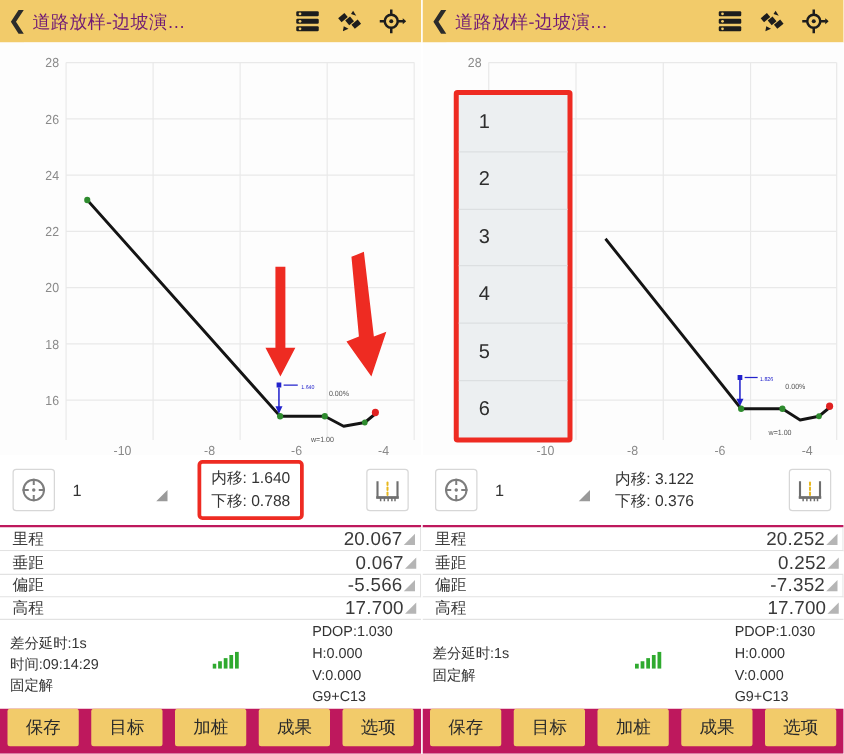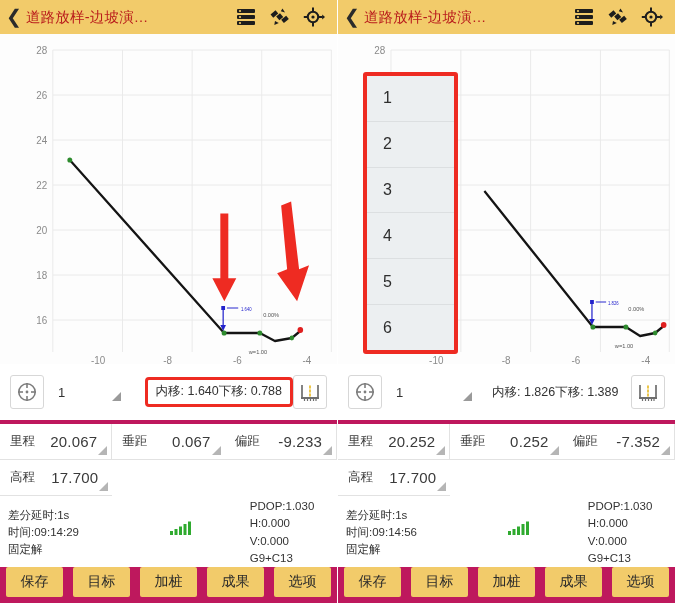--- a/index.html
+++ b/index.html
@@ -15,21 +15,21 @@
 
   
   .titlebar {
     height: 34px; background: #f2cb6a; display: flex; align-items: center;
     padding: 0 6px 0 4px; flex: 0 0 34px; position: relative;
   }
   .back-chevron {
     font-size: 19px; color: #2b2b2b; line-height: 1; padding: 0 4px 2px 2px; font-weight: 500;
   }
   .title-text {
-    font-size: 14.5px; color: #b91c1c; white-space: nowrap; letter-spacing: .2px;
+    font-size: 14.5px; color: #701a75; white-space: nowrap; letter-spacing: .2px;
     flex: 0 1 auto; overflow: hidden;
   }
   .titlebar-spacer { flex: 1 1 auto; }
   .tb-icon { width: 34px; height: 30px; display:flex; align-items:center; justify-content:center; flex:0 0 auto; }
   .tb-icon svg { display:block; }
 
   
   .chartwrap { position: relative; flex: 0 0 330px; height: 330px; background: #fdfdfd; padding-left: 19px; }
   .chartwrap svg.plot { display:block; width: 100%; height: 100%; }
 
@@ -44,36 +44,36 @@
   }
   .num-select {
     width: 92px; height: 30px; margin-left: 4px; position: relative;
     display:flex; align-items:center; padding-left:10px; font-size: 13px; color:#333;
   }
   .num-select .corner {
     position:absolute; right: 6px; bottom: 6px; width:0;height:0;
     border-left: 9px solid transparent; border-bottom: 9px solid #9a9a9a;
   }
   .offsets {
-    flex: 1 1 auto; display:flex; flex-direction:row; align-items:flex-start;
+    flex: 1 1 auto; display:flex; flex-direction:column; align-items:flex-start;
     font-size: 12.5px; color: #333; line-height: 1.45; padding-left: 14px;
   }
   .offsets.boxed {
     border: 3px solid #ee2b22; border-radius: 4px; flex: 0 0 auto;
     padding: 2px 8px 3px 8px; margin-left: 18px; background: #fff;
   }
   .toolrow-spacer { flex: 1 1 auto; }
   .section-btn {
     width: 34px; height: 34px; border: 1px solid #d7d7d7; border-radius: 3px; background:#fff;
     display:flex; align-items:center; justify-content:center; flex:0 0 auto; margin-left: auto;
   }
 
   
-  .datagrid { flex: 0 0 76px; display: grid; grid-template-columns: 1fr 1fr 1fr; grid-template-rows: 1fr 1fr;
-              border-top: 4px solid #be185d; }
+  .datagrid { flex: 0 0 76px; display: grid; grid-template-columns: 1fr; grid-template-rows: 1fr 1fr;
+              border-top: 2px solid #be185d; }
   .cell { position: relative; display:flex; align-items:center; padding: 0 14px 0 10px;
           border-right: 1px solid #e2e2e2; border-bottom: 1px solid #e2e2e2; background:#fff; }
   .cell:nth-child(2n) { border-right: none; }
   .cell .lbl { font-size: 12.5px; color: #3a3a3a; }
   .cell .val { margin-left: auto; font-size: 15px; color: #3a3a3a; letter-spacing: .2px; }
   .cell .corner { position:absolute; right: 4px; bottom: 4px; width:0;height:0;
                   border-left: 9px solid transparent; border-bottom: 9px solid #b5b5b5; }
 
   
   .status { flex: 0 0 54px; display:flex; align-items:center; padding: 2px 8px 0 8px; background:#fff;gap:44px; }
@@ -255,21 +255,21 @@
         <span class="val">20.067</span>
         <span class="corner"></span>
       </div>
       <div class="cell">
         <span class="lbl">垂距</span>
         <span class="val">0.067</span>
         <span class="corner"></span>
       </div>
       <div class="cell">
         <span class="lbl">偏距</span>
-        <span class="val">-9.233</span>
+        <span class="val">-5.566</span>
         <span class="corner"></span>
       </div>
       <div class="cell">
         <span class="lbl">高程</span>
         <span class="val">17.700</span>
         <span class="corner"></span>
       </div>
     </div>
 
     <div class="status">
@@ -408,22 +408,22 @@
           <line x1="3" y1="12" x2="8" y2="12" stroke="#7d7d7d" stroke-width="1.6"></line>
           <line x1="16" y1="12" x2="21" y2="12" stroke="#7d7d7d" stroke-width="1.6"></line>
           <circle cx="12" cy="12" r="1.4" fill="#7d7d7d"></circle>
         </svg>
       </div>
       <div class="num-select">
         <span>1</span>
         <span class="corner"></span>
       </div>
       <div class="offsets">
-        <span>内移: 1.826</span>
-        <span>下移: 1.389</span>
+        <span>内移: 3.122</span>
+        <span>下移: 0.376</span>
       </div>
       <div class="section-btn">
         <svg width="24" height="24" viewBox="0 0 24 24">
           <path d="M4 5 L4 18 L20 18 L20 5" fill="none" stroke="#6f6f6f" stroke-width="1.7"></path>
           <line x1="3" y1="18" x2="21" y2="18" stroke="#6f6f6f" stroke-width="2"></line>
           <g stroke="#6f6f6f" stroke-width="1.2">
             <line x1="6.5" y1="18" x2="6.5" y2="21"></line>
             <line x1="9.5" y1="18" x2="9.5" y2="21"></line>
             <line x1="12.5" y1="18" x2="12.5" y2="21"></line>
             <line x1="15.5" y1="18" x2="15.5" y2="21"></line>
@@ -457,21 +457,20 @@
       <div class="cell">
         <span class="lbl">高程</span>
         <span class="val">17.700</span>
         <span class="corner"></span>
       </div>
     </div>
 
     <div class="status">
       <div class="col-a">
         <div>差分延时:1s</div>
-        <div>时间:09:14:56</div>
         <div>固定解</div>
       </div>
       <div class="bars">
         <svg width="22" height="14" viewBox="0 0 22 14">
           <rect x="0" y="10" width="3" height="4" fill="#2faa2f"></rect>
           <rect x="4.5" y="8" width="3" height="6" fill="#2faa2f"></rect>
           <rect x="9" y="5.5" width="3" height="8.5" fill="#2faa2f"></rect>
           <rect x="13.5" y="3" width="3" height="11" fill="#2faa2f"></rect>
           <rect x="18" y="0.5" width="3" height="13.5" fill="#2faa2f"></rect>
         </svg>

